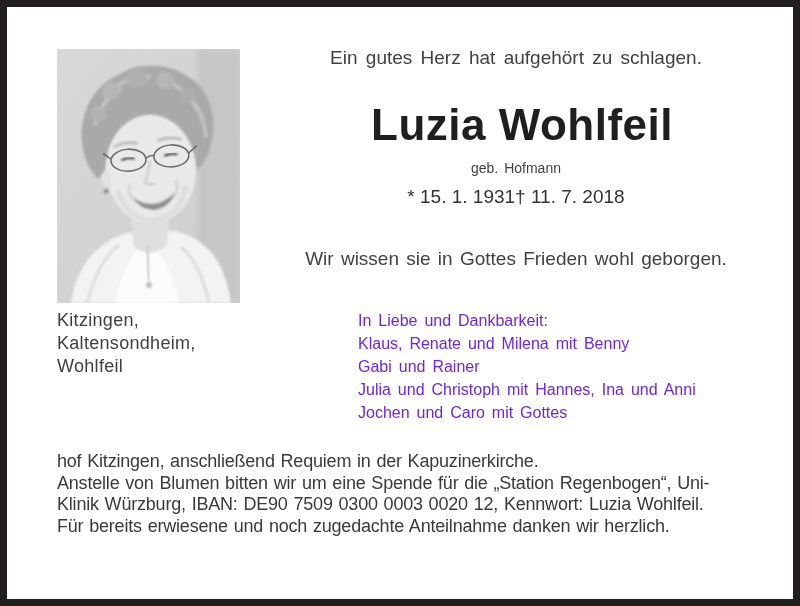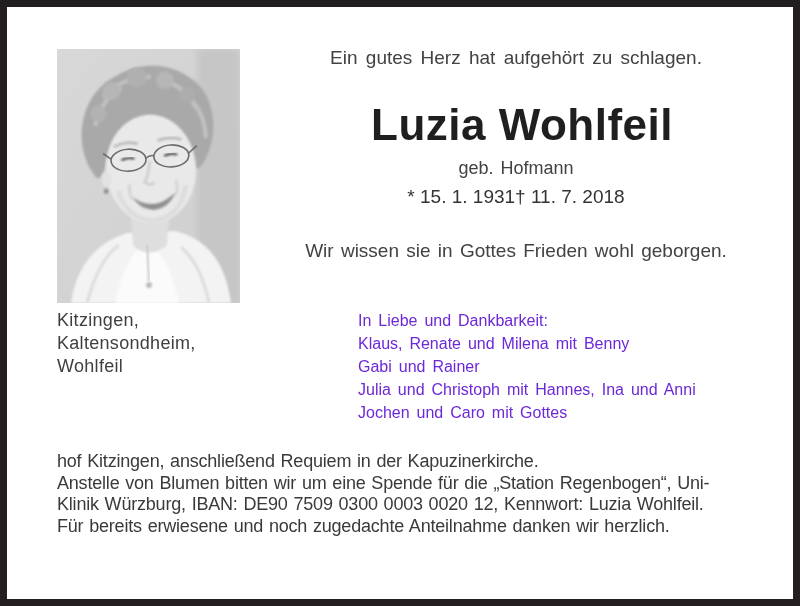--- a/index.html
+++ b/index.html
@@ -16,23 +16,23 @@
   .abs{position:absolute;}
 
   
   .photo{left:50px;top:42px;width:183px;height:254px;}
   .photo svg{display:block;}
 
   
   .col{left:243px;width:532px;text-align:center;}
   .opening{top:40px;font-size:19px;line-height:22px;word-spacing:3px;color:#424242;}
   .name{top:88px;font-size:44px;line-height:48px;font-weight:700;color:#1f1f1f;letter-spacing:.5px;margin:6px;}
-  .maiden{top:150px;font-size:18px;line-height:22px;color:#424242;word-spacing:2px;}
+  .maiden{top:150px;font-size:14px;line-height:22px;color:#424242;word-spacing:2px;}
   .dates{top:178px;font-size:19px;line-height:24px;color:#333333;display:flex;justify-content:center;}
-  .comfort{top:233px;font-size:19px;line-height:22px;word-spacing:2px;color:#424242;}
+  .comfort{top:241px;font-size:19px;line-height:22px;word-spacing:2px;color:#424242;}
 
   
   .places{left:50px;top:302px;font-size:18px;line-height:23px;letter-spacing:.3px;color:#3f3f3f;}
   .mourners{left:351px;top:302px;font-size:16px;line-height:23px;word-spacing:2.5px;color:#6d28d9;}
   .funeral{
     left:50px;top:444px;width:712px;
     font-size:18px;line-height:21.5px;
     letter-spacing:-0.2px;word-spacing:1px;
     color:#3a3a3a;
   }

